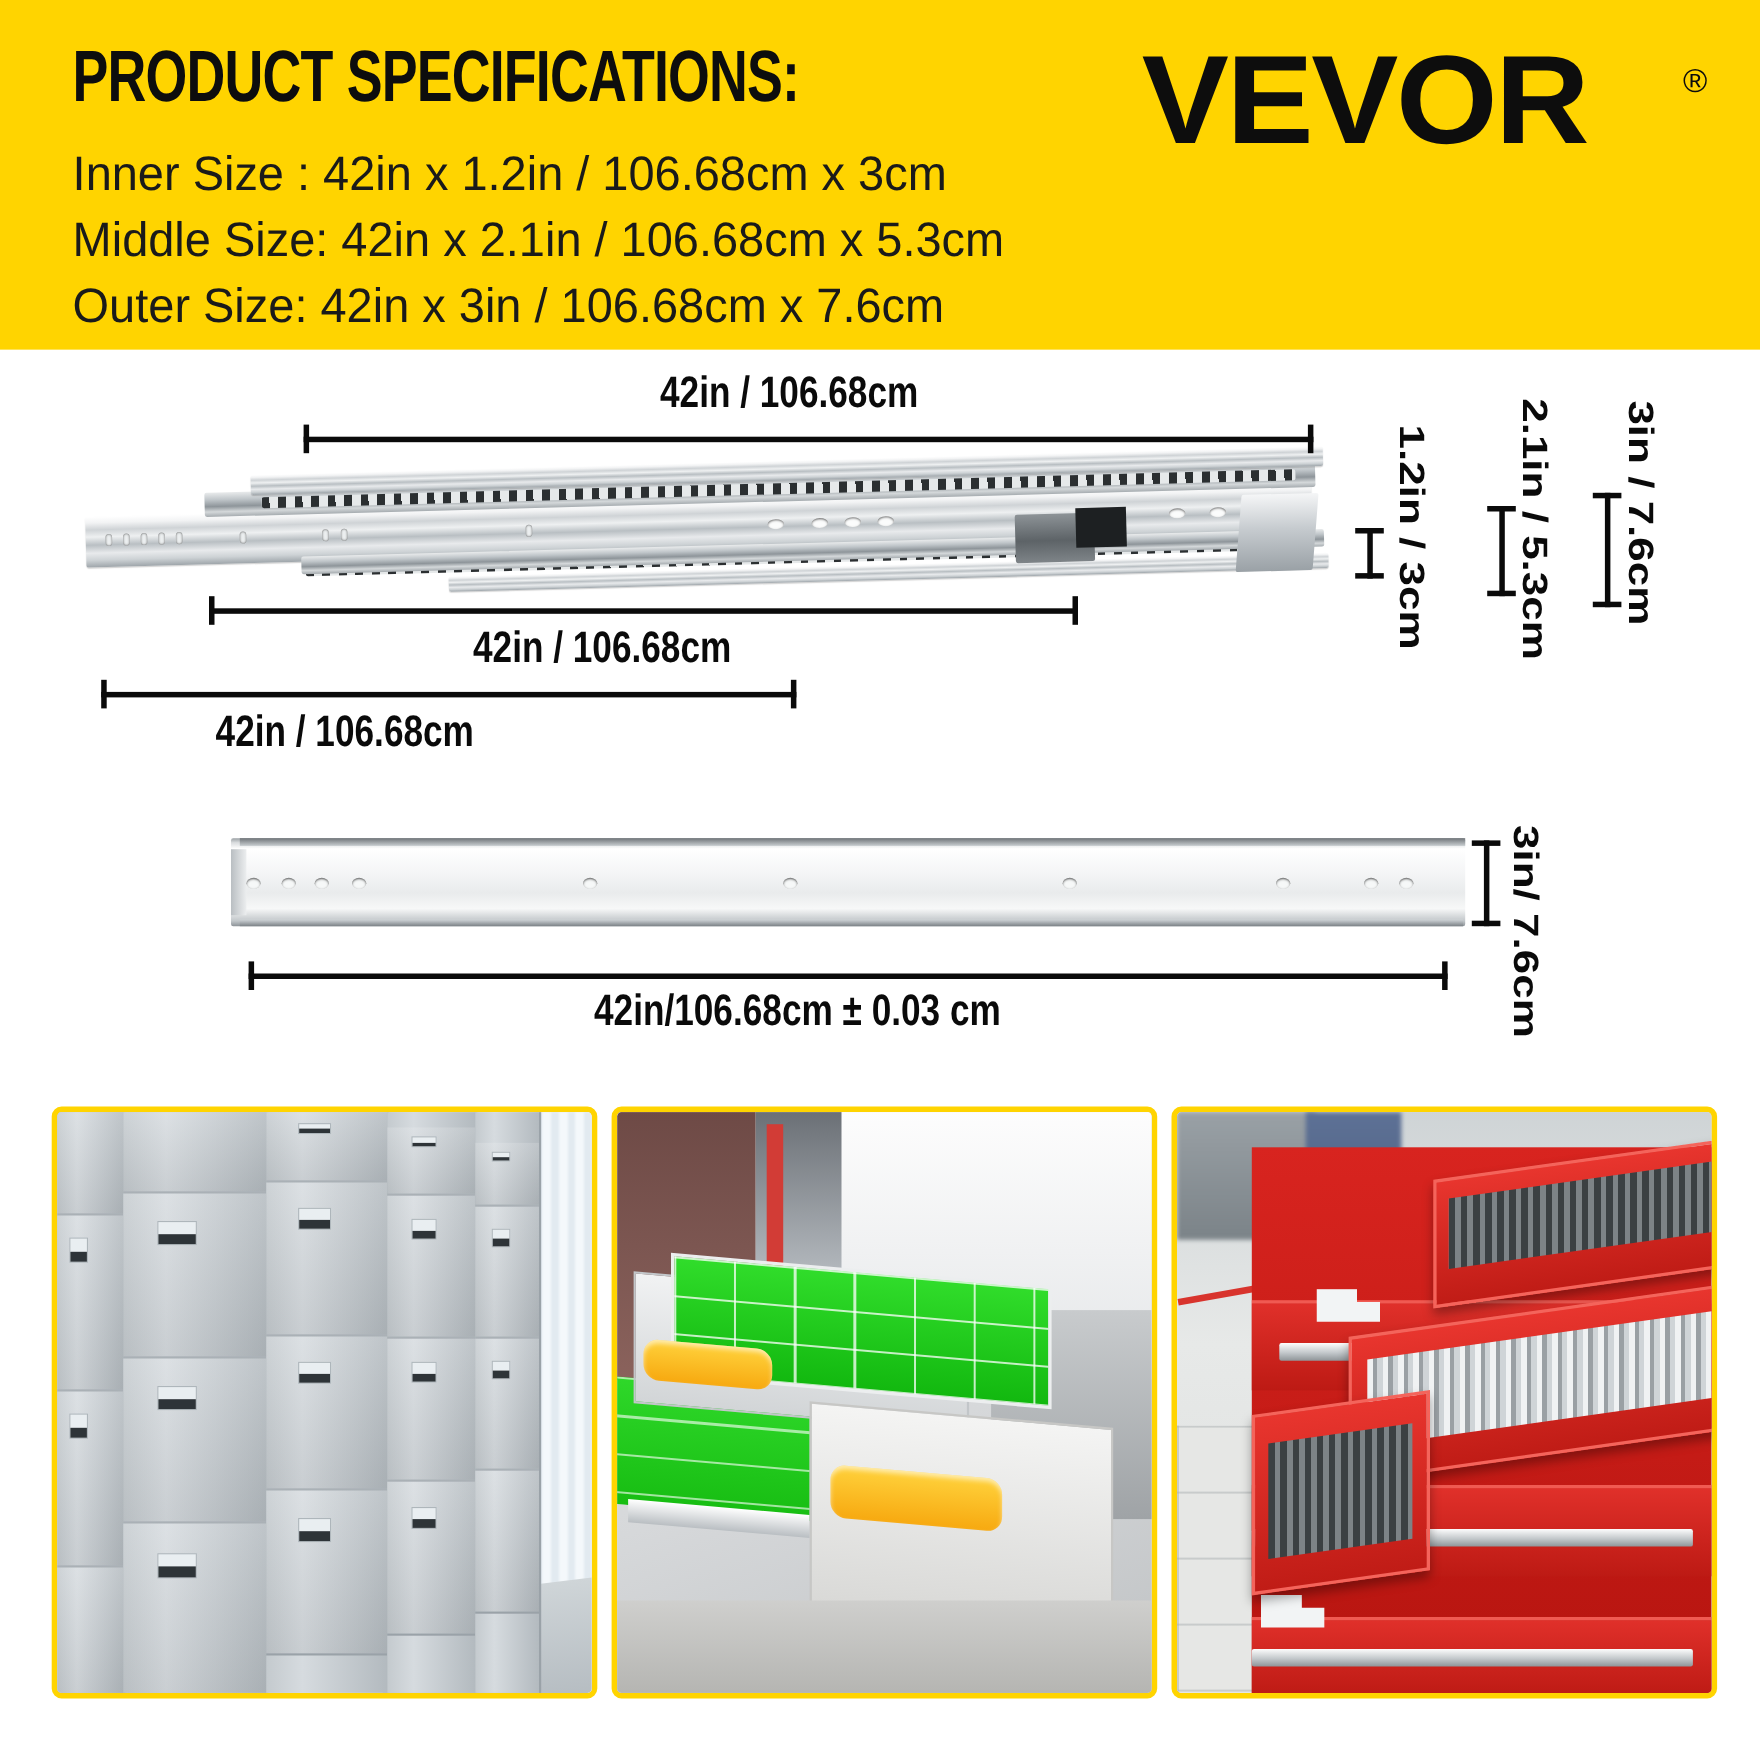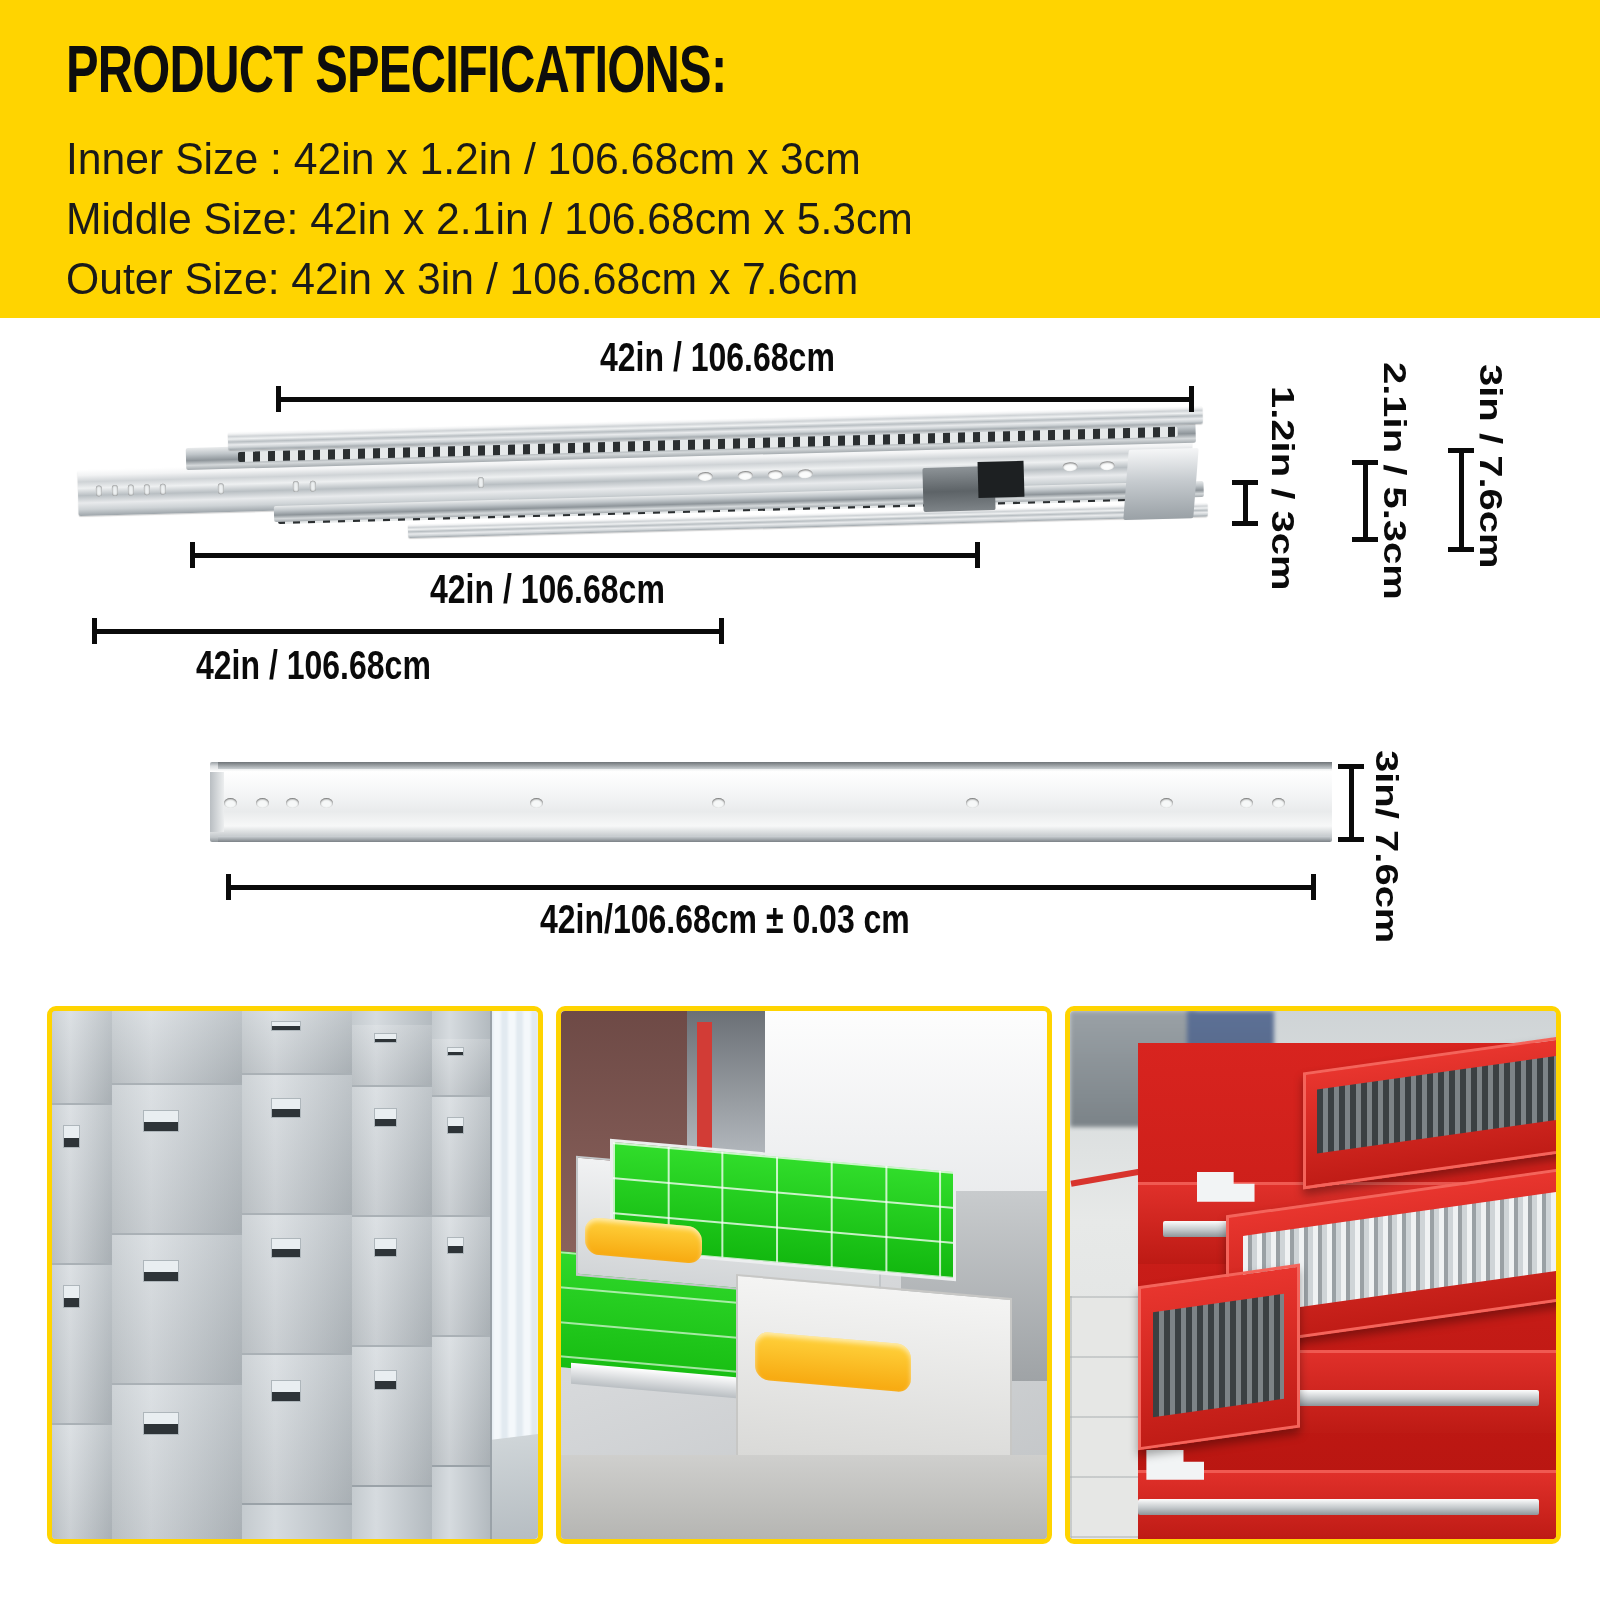--- a/index.html
+++ b/index.html
@@ -431,20 +431,24 @@
 <body>
 
 <div id="header-banner">
 
   <div id="page-title">PRODUCT SPECIFICATIONS:</div>
 
   <div class="spec-line" id="spec-inner">Inner Size : 42in x 1.2in / 106.68cm x 3cm</div>
   <div class="spec-line" id="spec-middle">Middle Size: 42in x 2.1in / 106.68cm x 5.3cm</div>
   <div class="spec-line" id="spec-outer">Outer Size: 42in x 3in / 106.68cm x 7.6cm</div>
 
+  <div id="brand-logo">
+    <div id="brand-wordmark">VEVOR</div>
+    <div id="brand-reg">®</div>
+  </div>
 
 </div>
 
 <div id="diagram-area">
 
   <div id="slide-assembly">
     <div class="rail steel" id="rail-outer">
       <div class="slot" style="left:18px;top:16px;"></div>
       <div class="slot" style="left:34px;top:16px;"></div>
       <div class="slot" style="left:50px;top:16px;"></div>

